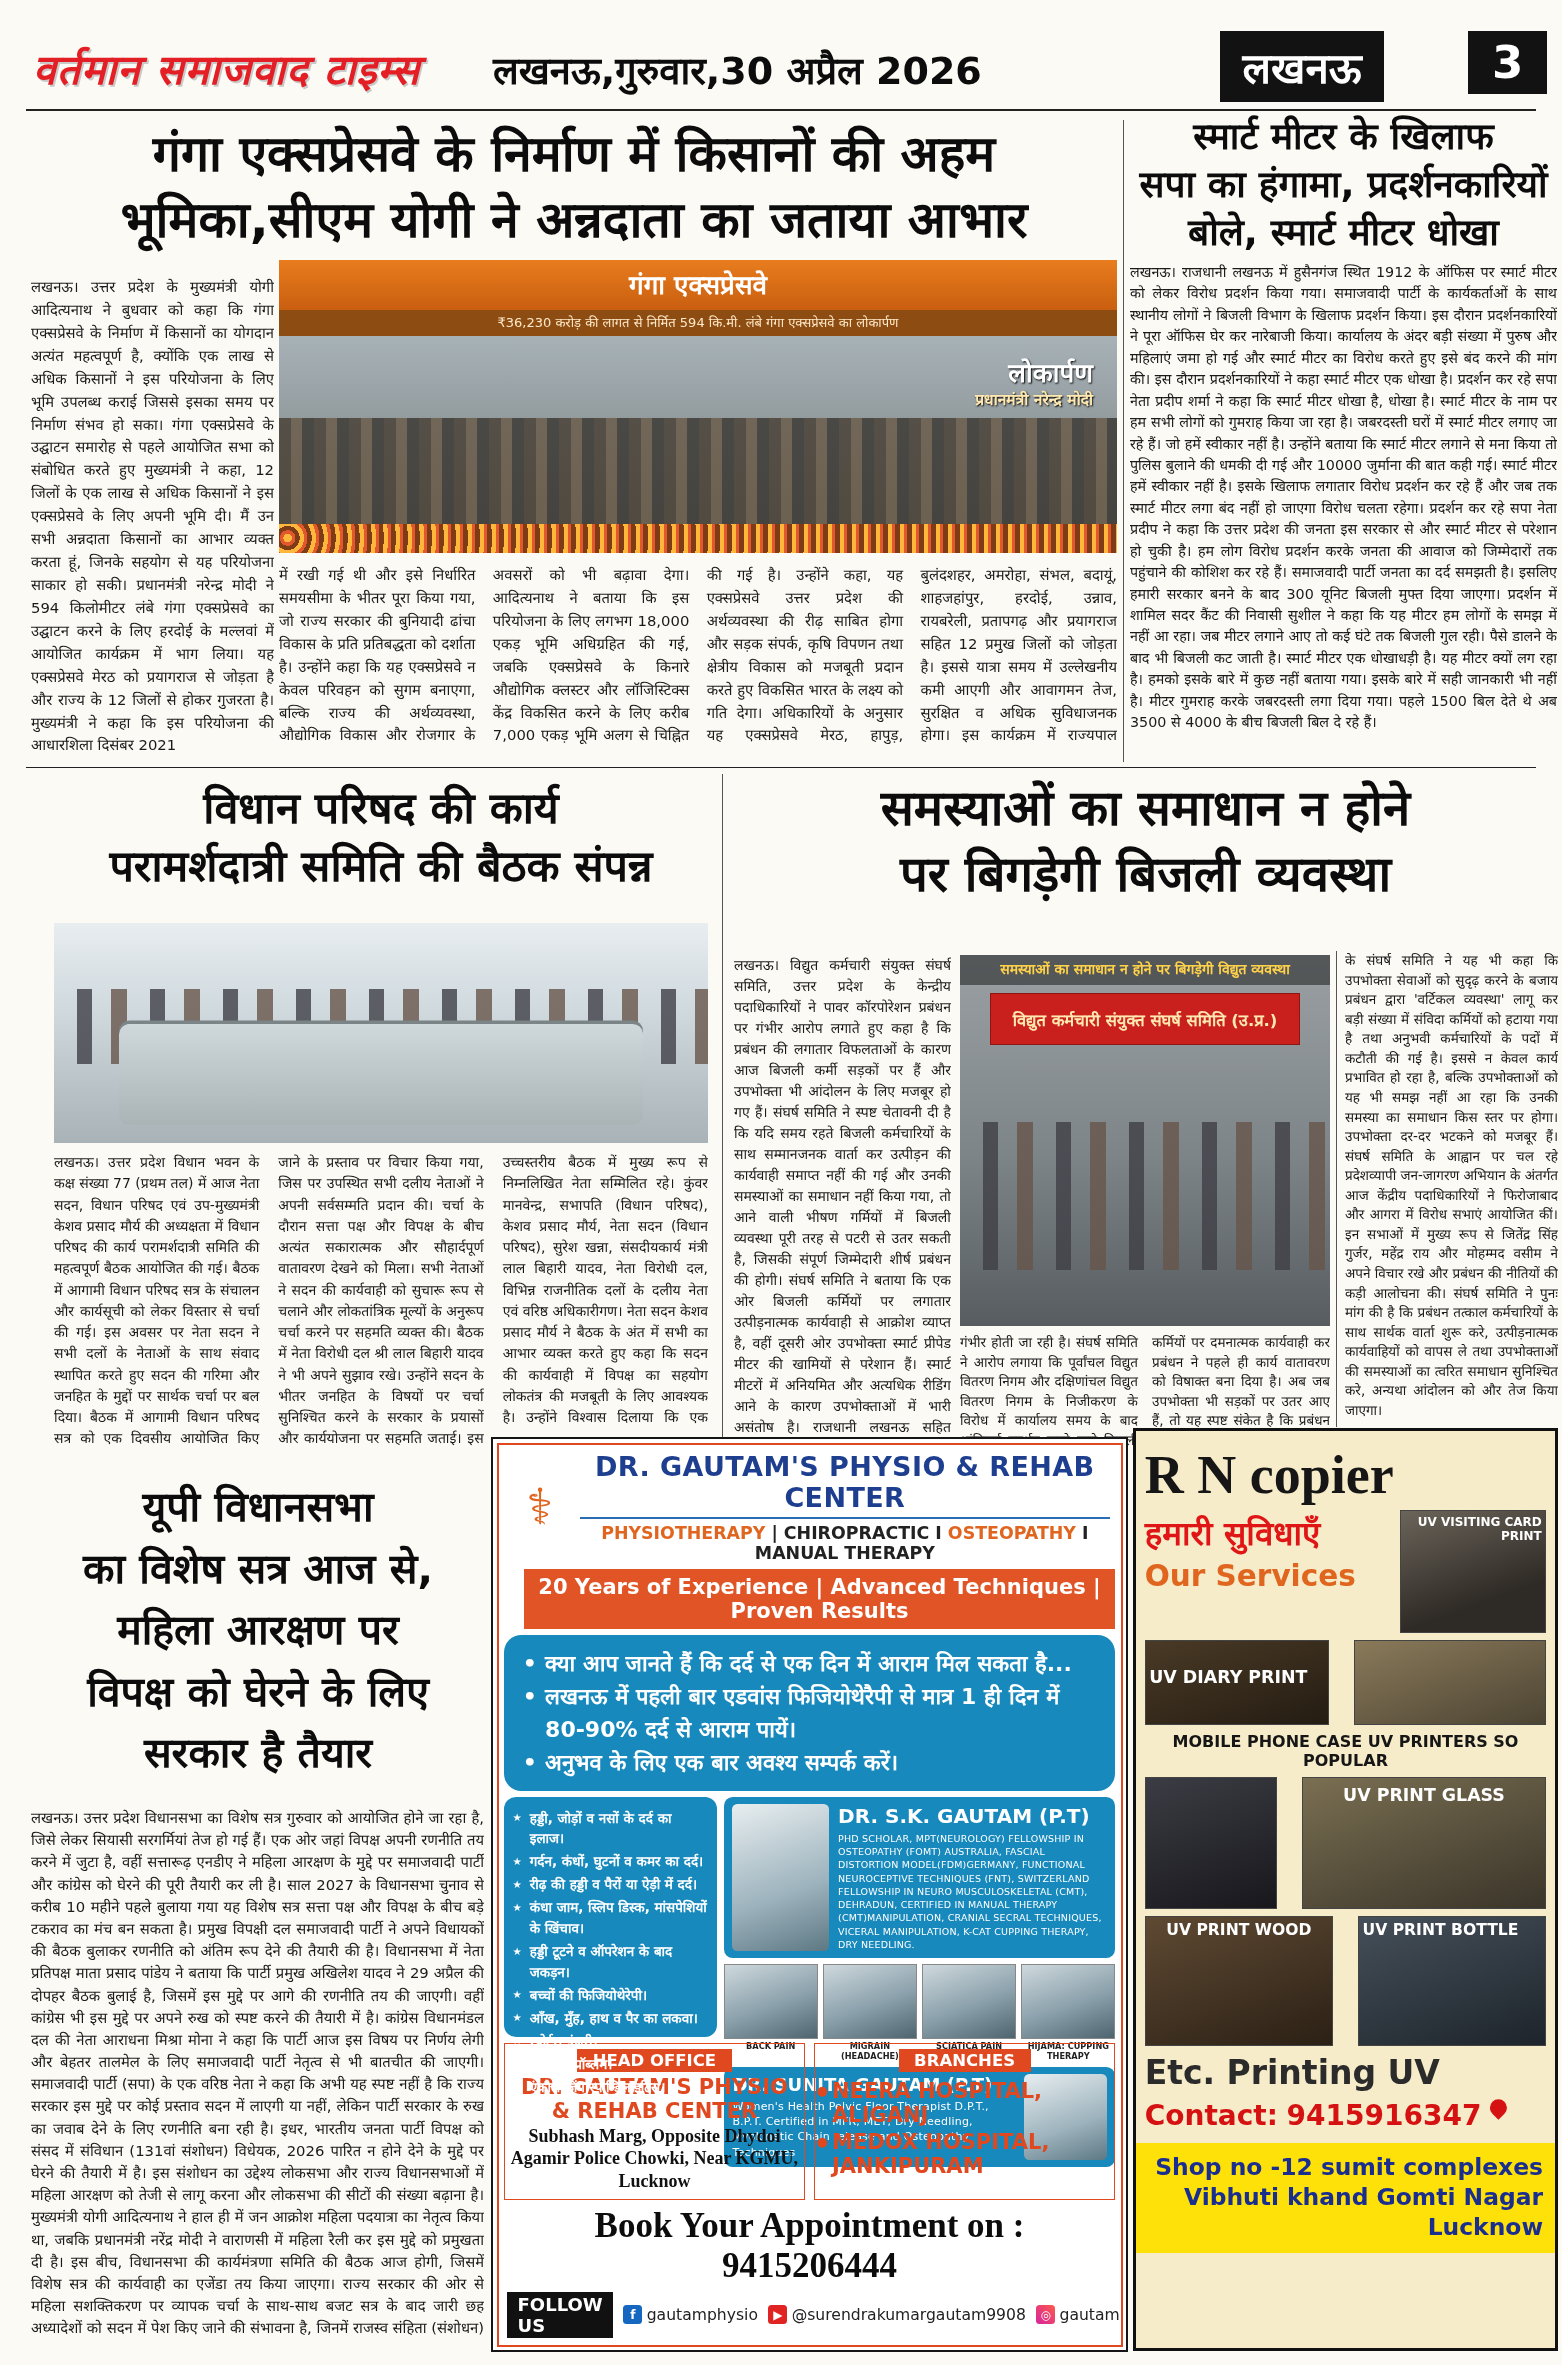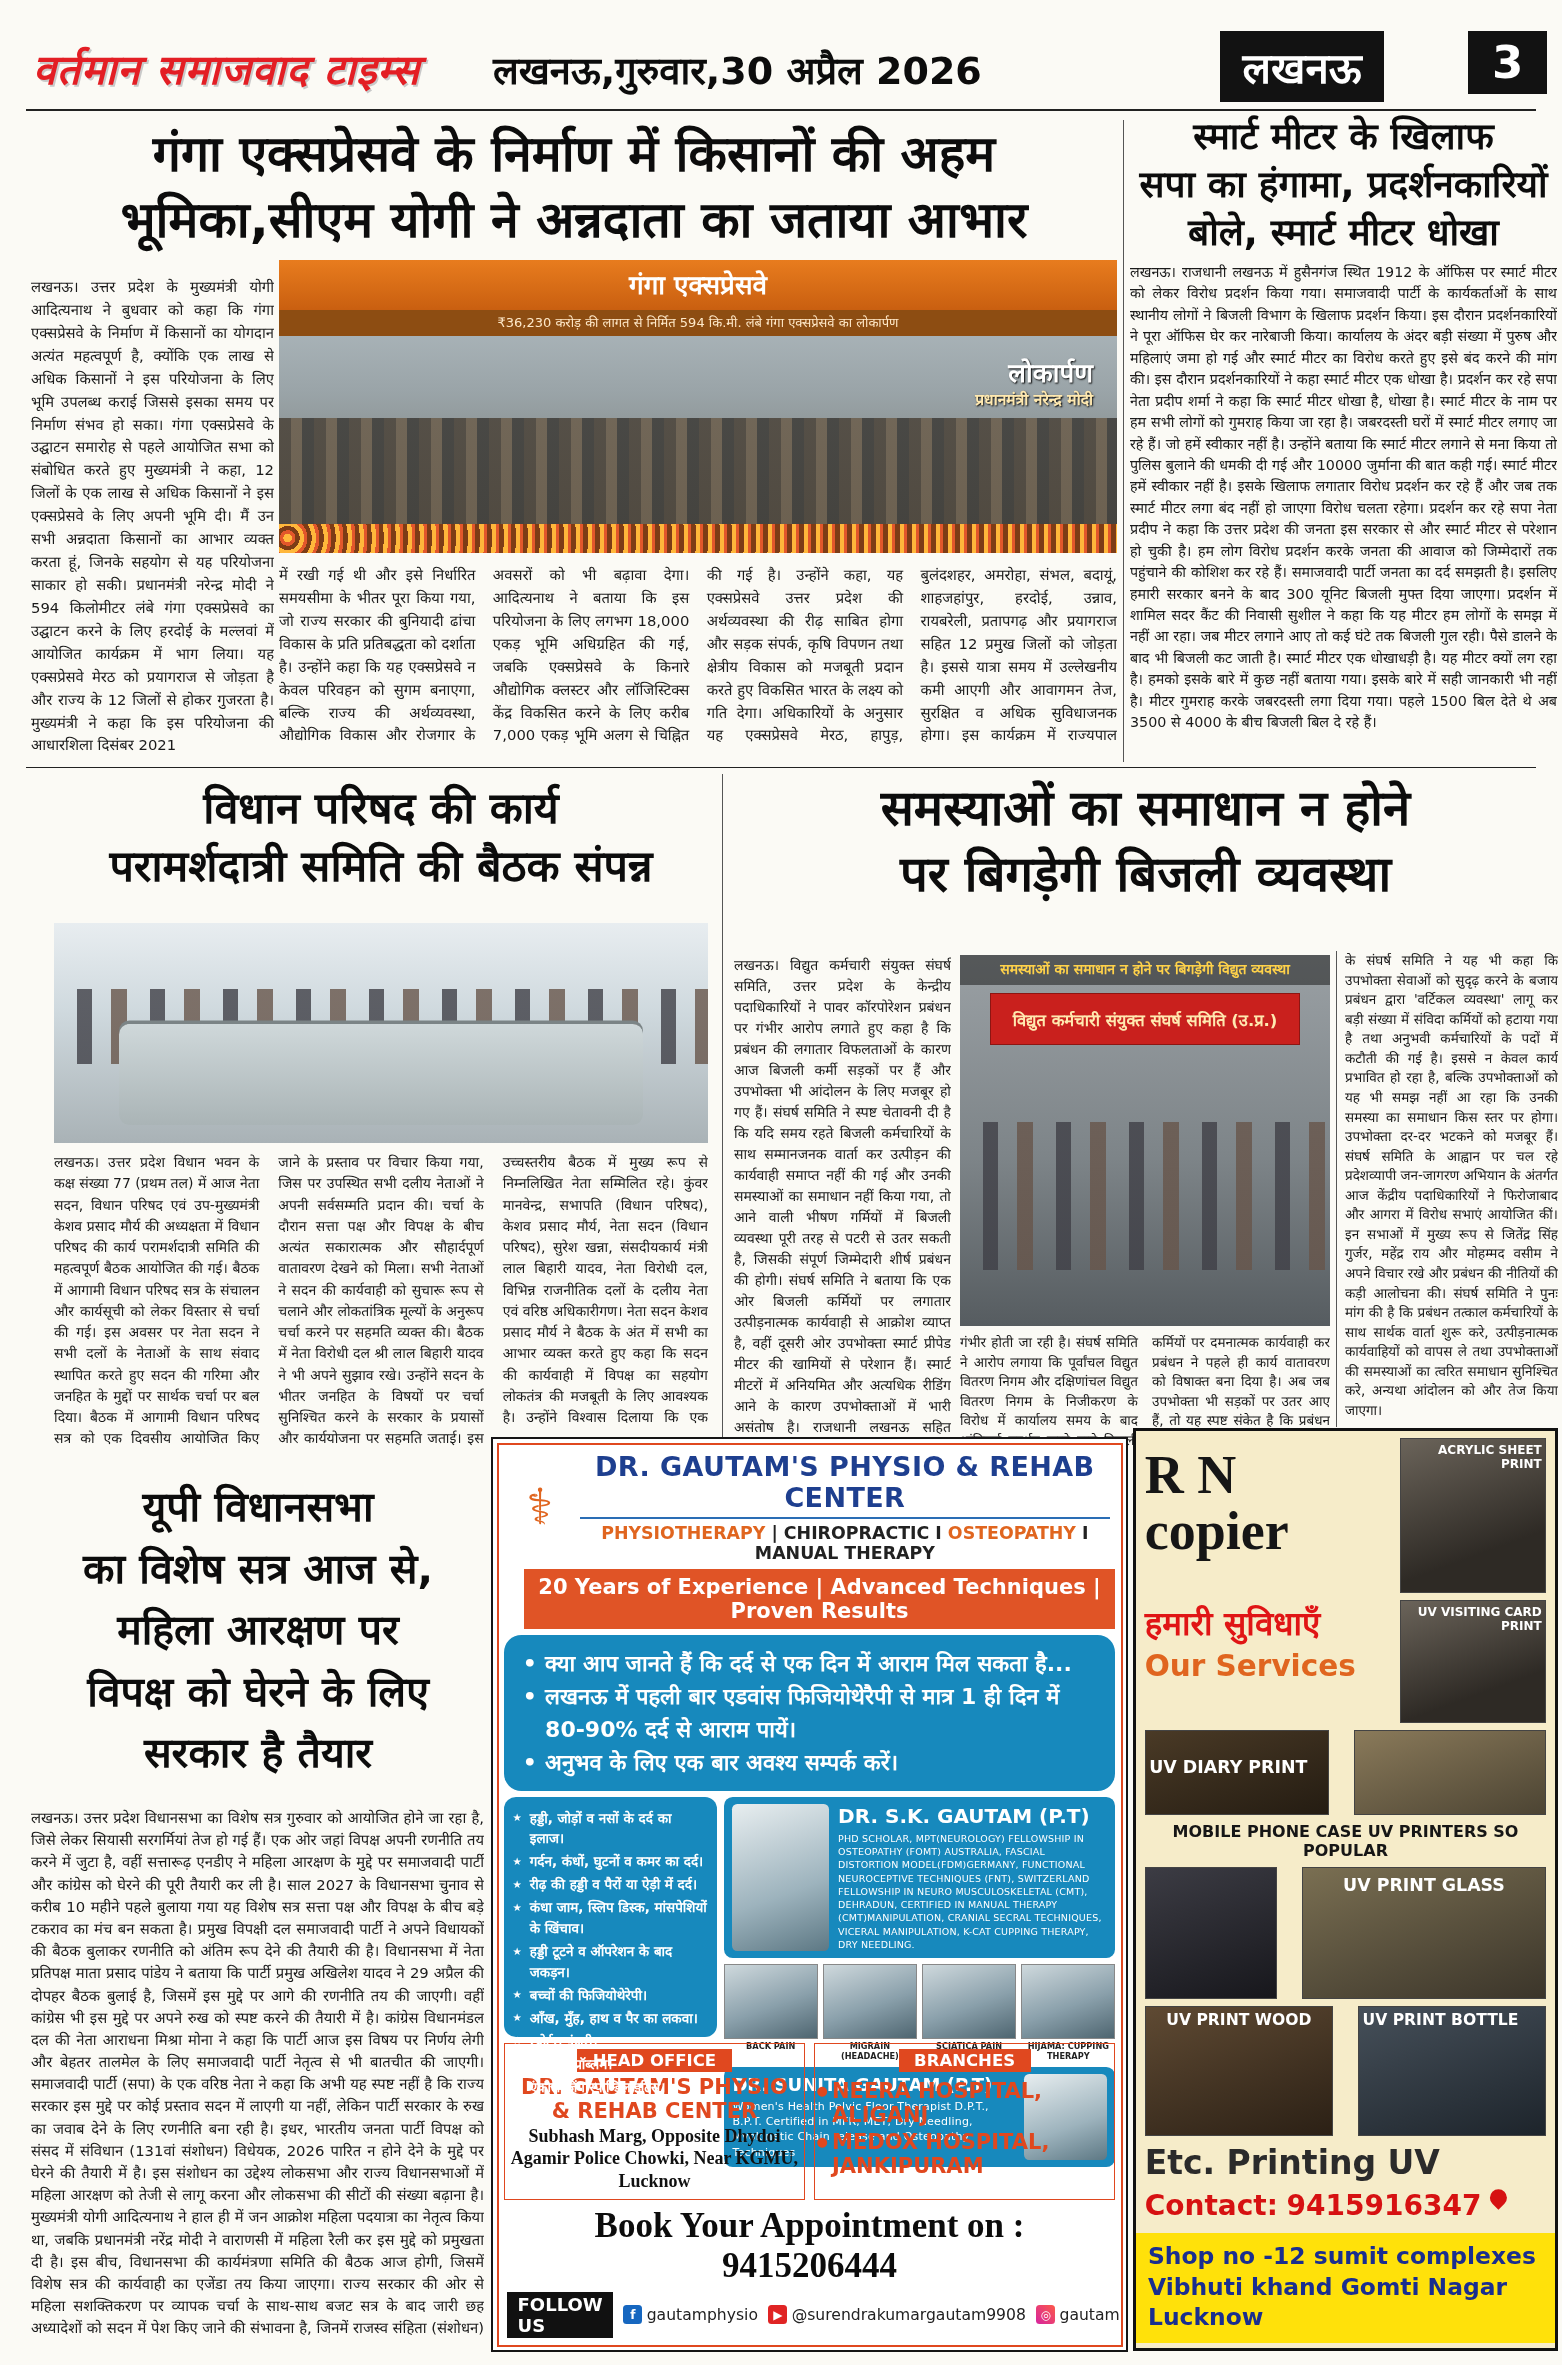--- a/index.html
+++ b/index.html
@@ -89,21 +89,21 @@
   .rn-row{display:flex;gap:25px;align-items:flex-start;}
   .rn-title{font-family:"Liberation Serif",serif;font-weight:700;font-size:54px;color:#161616;flex:1;line-height:1.05;padding-top:8.7px;}
   .rn-pic{background:linear-gradient(160deg,#6b645a,#2e2a25 70%);position:relative;border:0.9px solid #444;}
   .rn-lbl{position:absolute;left:3.5px;top:3.5px;right:3.5px;color:#fff;font-weight:800;font-size:12px;line-height:1.2;text-align:right;}
   .rn-hi{color:#e01515;font-weight:800;font-size:33px;}
   .rn-en{color:#e0651f;font-weight:800;font-size:29.5px;margin-top:3.5px;}
   .rn-mobile{font-size:16px;font-weight:800;color:#161616;text-align:center;}
   .rn-etc{font-size:33px;font-weight:800;color:#2b2b2b;}
   .rn-contact{font-size:28px;font-weight:800;color:#d61111;display:flex;align-items:flex-start;gap:8.7px;}
   .pin{width:17.4px;height:17.4px;background:#d61111;border-radius:50% 50% 50% 0;transform:rotate(-45deg);flex:none;}
-  .rn-strip{background:#ffe10a;margin:3.5px -8.7px 0;padding:8.7px 12px 10.4px;text-align:left;
+  .rn-strip{background:#ffe10a;margin:3.5px -8.7px 0;padding:8.7px 12px 10.4px;text-align:right;
             color:#1a2e8f;font-weight:800;font-size:23.4px;line-height:1.3;}
 </style>
 </head>
 <body>
 
 <div class="page">
 
   <div class="abs masthead" style="left:33px;top:40px;">वर्तमान समाजवाद टाइम्स</div>
   <div class="abs dateline" style="left:493px;top:43px;">लखनऊ,गुरुवार,30 अप्रैल 2026</div>
   <div class="abs blackbox" style="left:1220px;top:31px;font-size:42px;padding:7px 22.6px;">लखनऊ</div>
@@ -259,23 +259,20 @@
             <span>gautamphysio</span>
           </span>
 
       </div>
     </div>
   </div>
 
   <div class="copier">
     <div class="rn-row">
       <div class="rn-title">R N copier</div>
-      <div class="rn-pic" style="width:144px;height:153px;">
-        <div class="rn-lbl">ACRYLIC SHEET PRINT</div>
-      </div>
     </div>
     <div class="rn-row">
       <div style="flex:1;">
         <div class="rn-hi">हमारी सुविधाएँ</div>
         <div class="rn-en">Our Services</div>
       </div>
       <div class="rn-pic" style="width:144px;height:121px;">
         <div class="rn-lbl">UV VISITING CARD PRINT</div>
       </div>
     </div>

